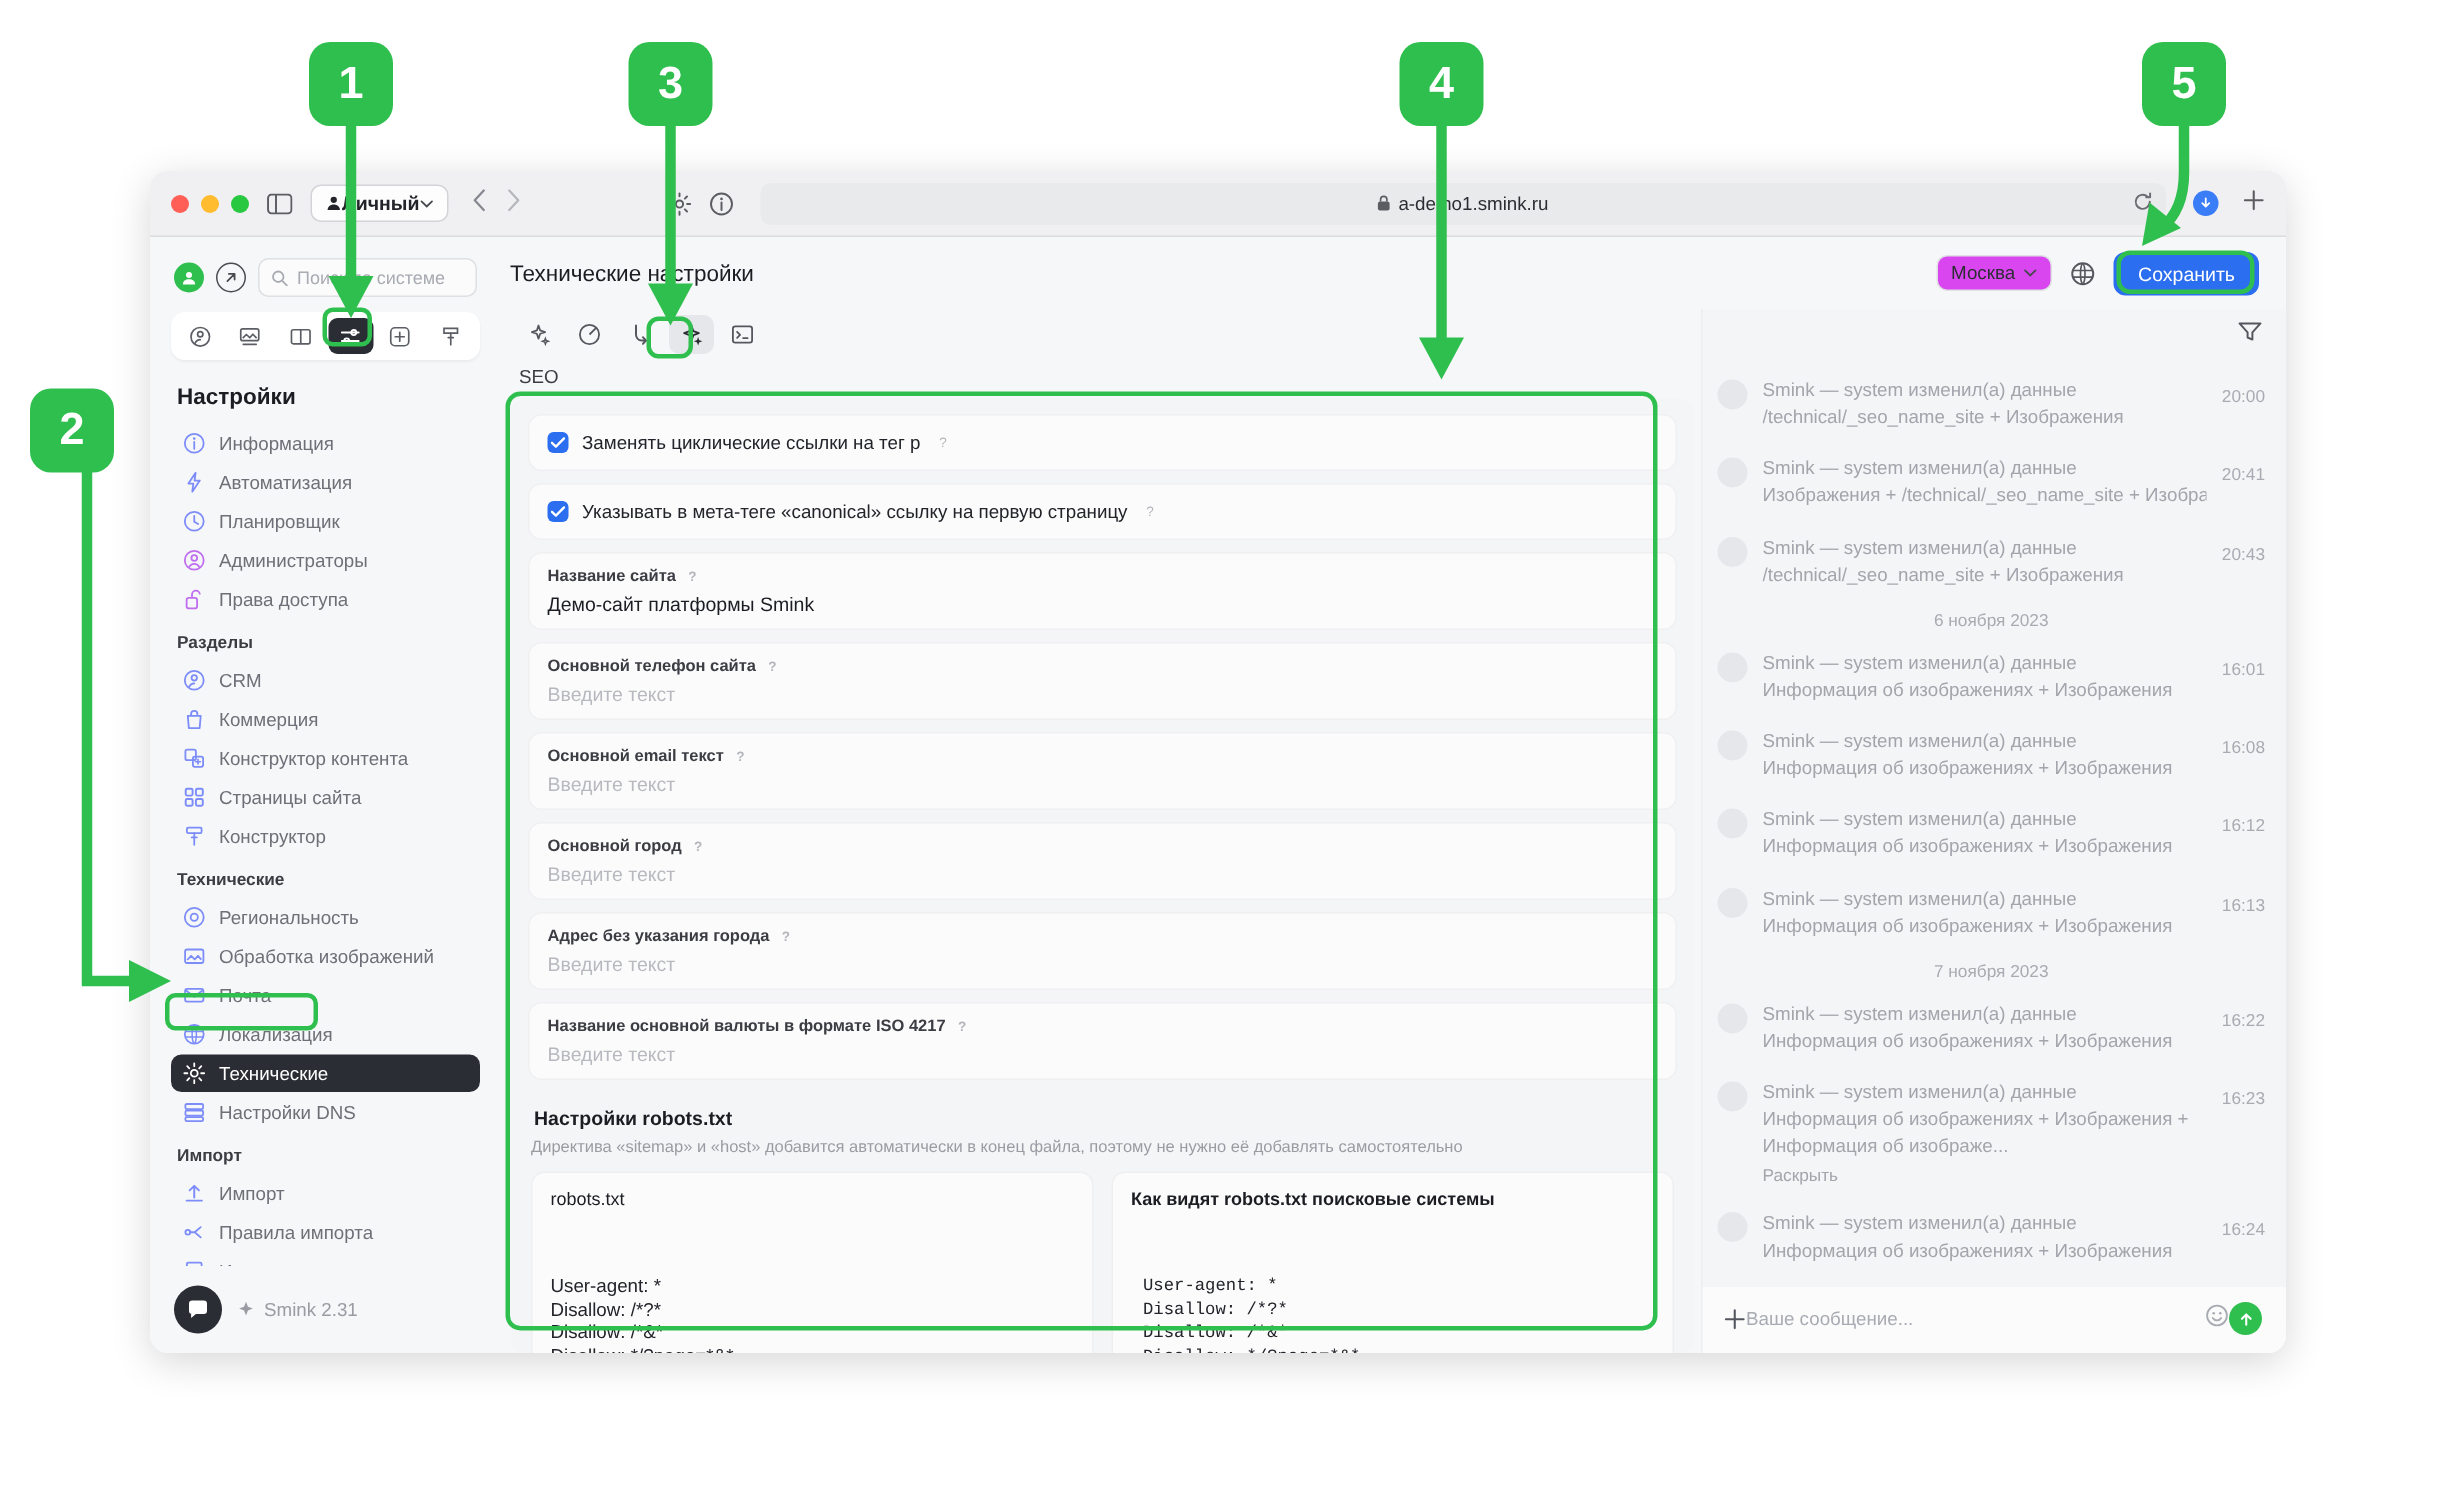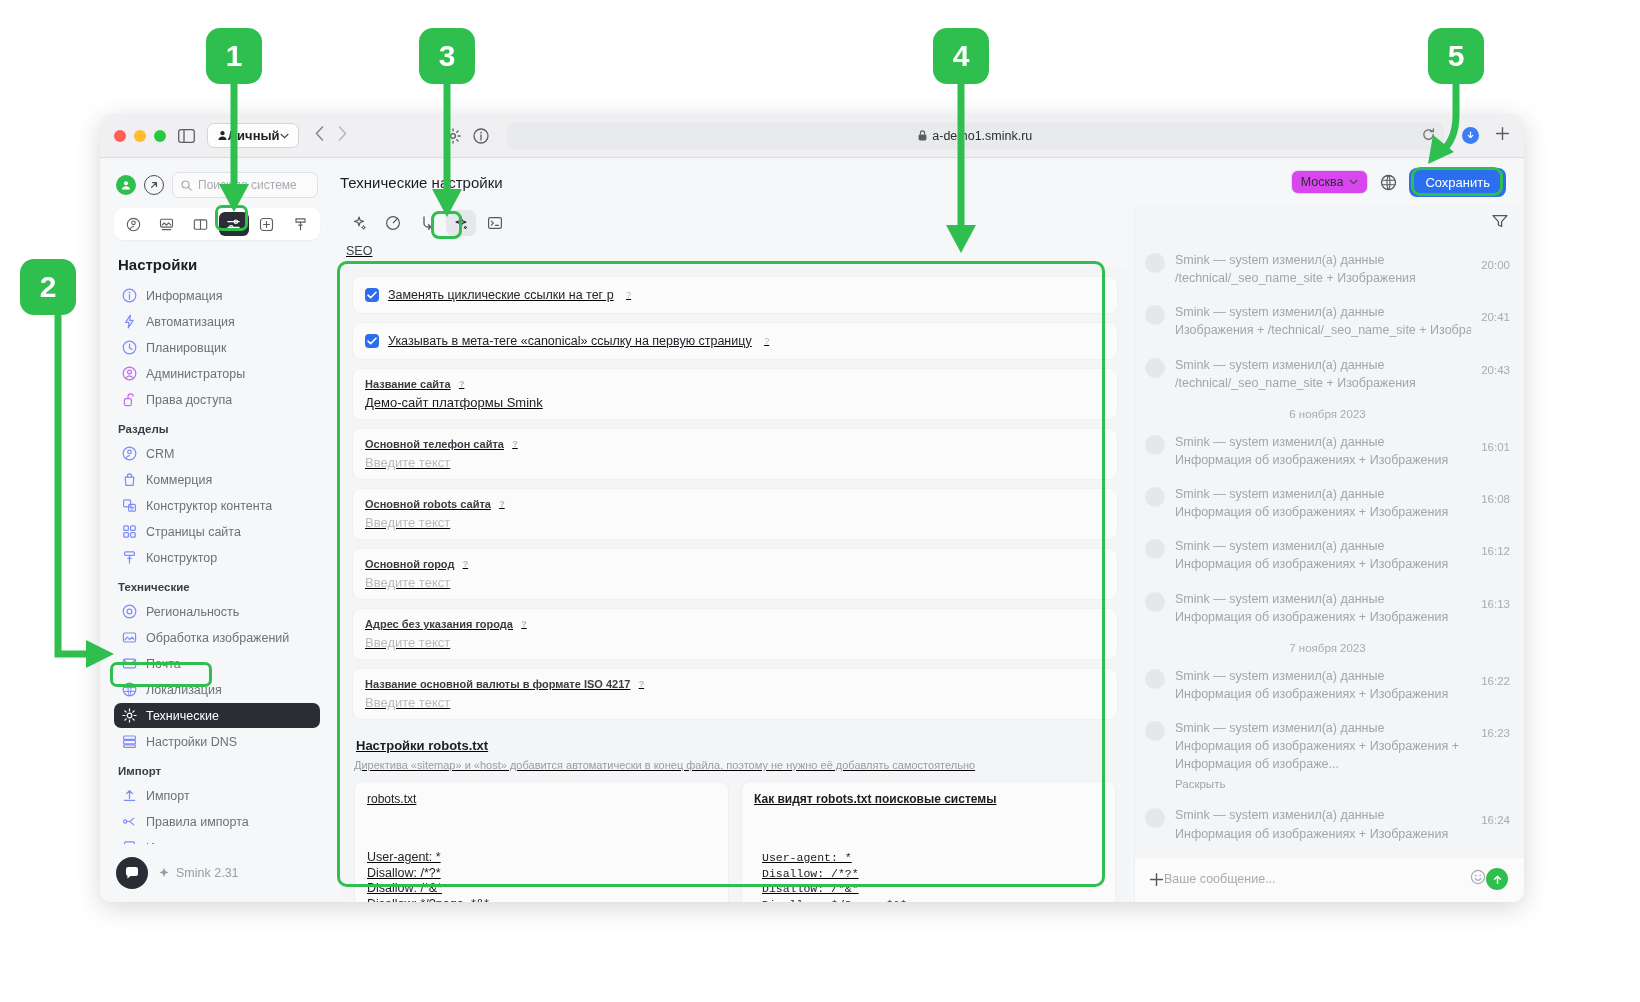--- a/index.html
+++ b/index.html
@@ -114,21 +114,21 @@
     display: flex; align-items: center; gap: 6px; font-size: 12.5px; color: #2b2d33;
     border: 1px solid #dfe0e4; background: #d946ef; border-radius: 7px; padding: 4px 9px;
   }
   .globe-btn { color: #56585f; display: flex; align-items: center; }
   .save-btn {
     background: #2b6ef0; color: #fff; font-size: 13px; font-weight: 500;
     border-radius: 8px; padding: 7px 16px; border: none;
   }
 
   .content-wrap { flex: 1; display: flex; min-height: 0; }
-  .main-col { flex: 1; min-width: 0; display: flex; flex-direction: column; padding-left: 8px; text-decoration: underline; }
+  .main-col { flex: 1; min-width: 0; display: flex; flex-direction: column; padding-left: 8px; }
   .tabbar { display: flex; align-items: center; gap: 4px; padding: 4px 0 2px 4px; }
   .tabbar .tbtn {
     width: 30px; height: 26px; border-radius: 7px; display: flex;
     align-items: center; justify-content: center; color: #55575e;
   }
   .tabbar .tbtn.active { background: #e6e7ea; }
   .section-label { font-size: 12.5px; color: #3b3d43; padding: 6px 0 8px 6px; }
 
   .form-area {
     flex: 1; min-height: 0; background: #f4f5f7;
@@ -650,21 +650,21 @@
                   </div>
                   <div class="field">
                     <div class="f-label">
                       <span>Основной телефон сайта</span>
                       <span class="qmark">?</span>
                     </div>
                     <div class="f-value ph">Введите текст</div>
                   </div>
                   <div class="field">
                     <div class="f-label">
-                      <span>Основной robots сайта</span>
+                      <span>Основной email текст</span>
                       <span class="qmark">?</span>
                     </div>
                     <div class="f-value ph">Введите текст</div>
                   </div>
                   <div class="field">
                     <div class="f-label">
                       <span>Основной город</span>
                       <span class="qmark">?</span>
                     </div>
                     <div class="f-value ph">Введите текст</div>

